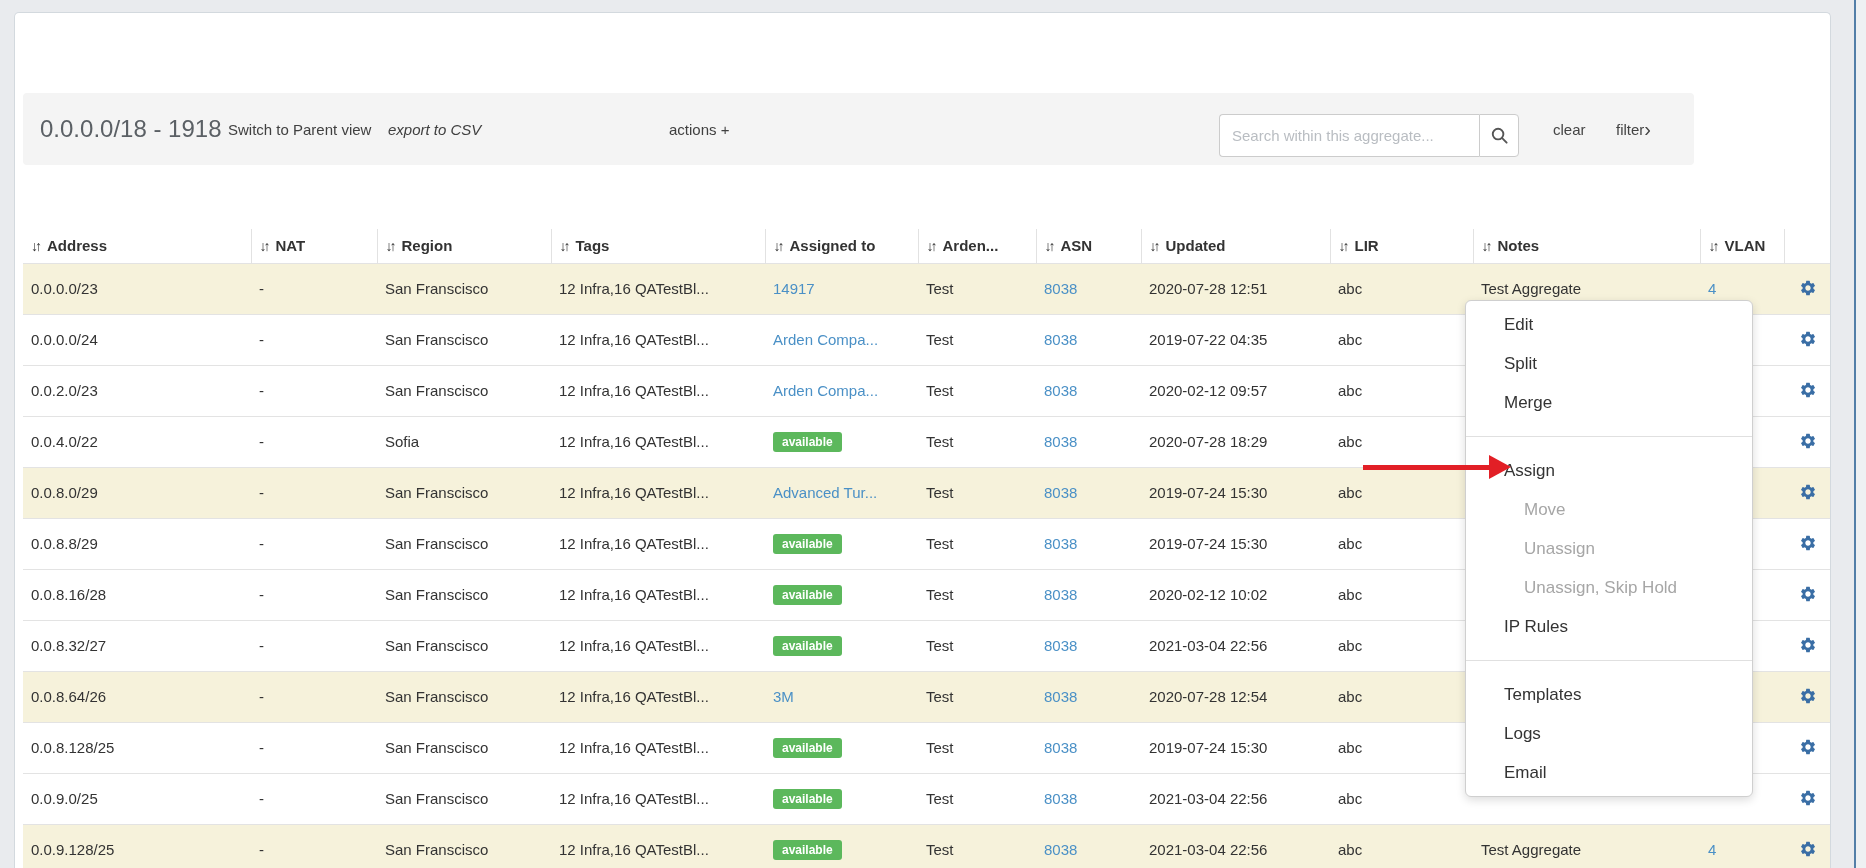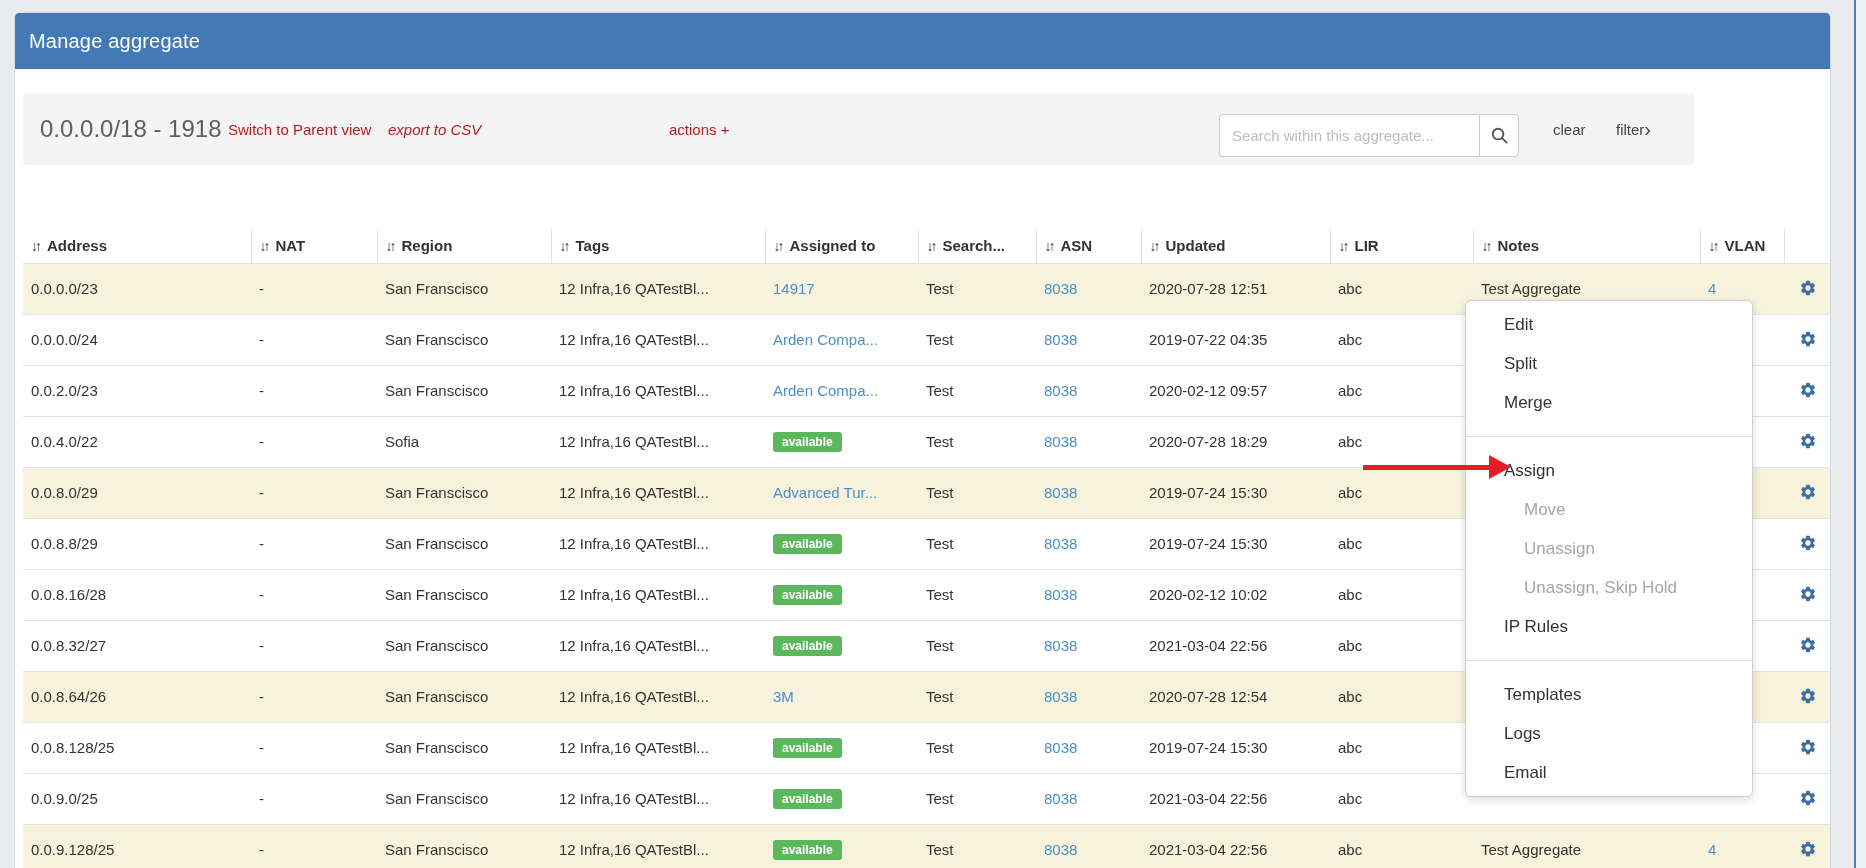--- a/index.html
+++ b/index.html
@@ -28,21 +28,21 @@
     padding-left: 14px;
   }
   .titlebar span { color: #fff; font-size: 20px; letter-spacing: .2px; }
   .toolbar {
     position: absolute; left: 8px; top: 80px;
     width: 1671px; height: 72px;
     background: #f4f4f4; border-radius: 4px;
   }
   .toolbar > * { position: absolute; top: 50%; transform: translateY(-50%); }
   .agg { left: 17px; font-size: 24px; color: #5b6065; }
-  .tlink { font-size: 15px; color: #b91c1c; cursor: pointer; white-space: nowrap; }
+  .tlink { font-size: 15px; color: #404040; cursor: pointer; white-space: nowrap; }
   .sw { left: 205px; } .ex { left: 365px; font-style: italic; } .ac { left: 646px; }
   .searchwrap { left: 1196px; display: flex; height: 30px; }
   .search {
     width: 260px; height: 43px;
     border: 1px solid #ccc; border-right: none;
     border-radius: 4px 0 0 4px;
     padding: 0 12px; font-size: 15px; color: #333;
     font-family: "Liberation Sans", sans-serif;
     outline: none; background: #fff;
   }
@@ -105,23 +105,20 @@
     border-top: 12px solid transparent; border-bottom: 12px solid transparent;
     border-left: 22px solid var(--arrow-red, #e21f26);
   }
   .vline { position: absolute; left: 1854px; top: 0; width: 2px; height: 868px; background: #537fa8; }
   .right-strip { position: absolute; left: 1856px; top: 0; width: 10px; height: 868px; background: #eef1f3; }
 </style>
 </head>
 <body>
 
 <div class="card">
-  <div class="titlebar">
-    <span>Manage aggregate</span>
-  </div>
 
   <div class="toolbar">
     <span class="agg">0.0.0.0/18 - 1918</span>
     <span class="tlink sw">Switch to Parent view</span>
     <span class="tlink ex">export to CSV</span>
     <span class="tlink ac">actions +</span>
     <div class="searchwrap">
       <input class="search" type="text" placeholder="Search within this aggregate..." style="">
       <button class="searchbtn">
         <svg width="19" height="19" viewBox="0 0 20 20">
@@ -152,21 +149,21 @@
         <col style="width:84px">
         <col style="width:48px">
     </colgroup>
     <thead>
       <tr id="head-row">
           <th><span class="sort">↓↑</span><span>Address</span></th>
           <th><span class="sort">↓↑</span><span>NAT</span></th>
           <th><span class="sort">↓↑</span><span>Region</span></th>
           <th><span class="sort">↓↑</span><span>Tags</span></th>
           <th><span class="sort">↓↑</span><span>Assigned to</span></th>
-          <th><span class="sort">↓↑</span><span>Search...</span></th>
+          <th><span class="sort">↓↑</span><span>Arden...</span></th>
           <th><span class="sort">↓↑</span><span>ASN</span></th>
           <th><span class="sort">↓↑</span><span>Updated</span></th>
           <th><span class="sort">↓↑</span><span>LIR</span></th>
           <th><span class="sort">↓↑</span><span>Notes</span></th>
           <th><span class="sort">↓↑</span><span>VLAN</span></th>
           <th class="gear-th"></th>
         </tr>
     </thead>
     <tbody id="body-rows">
         <tr class="hl">

